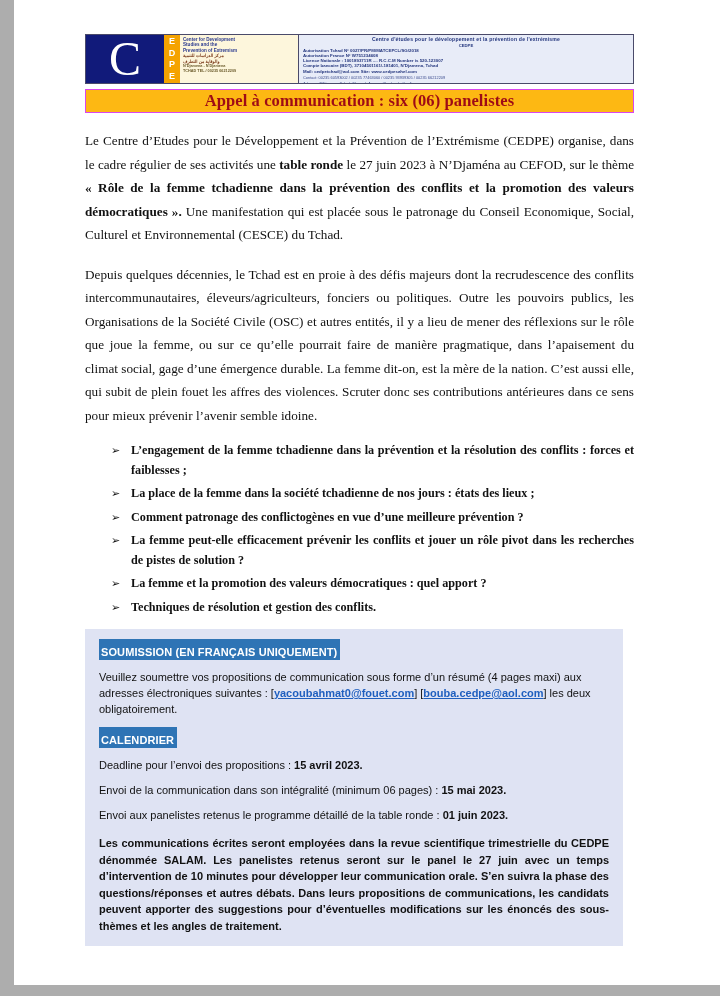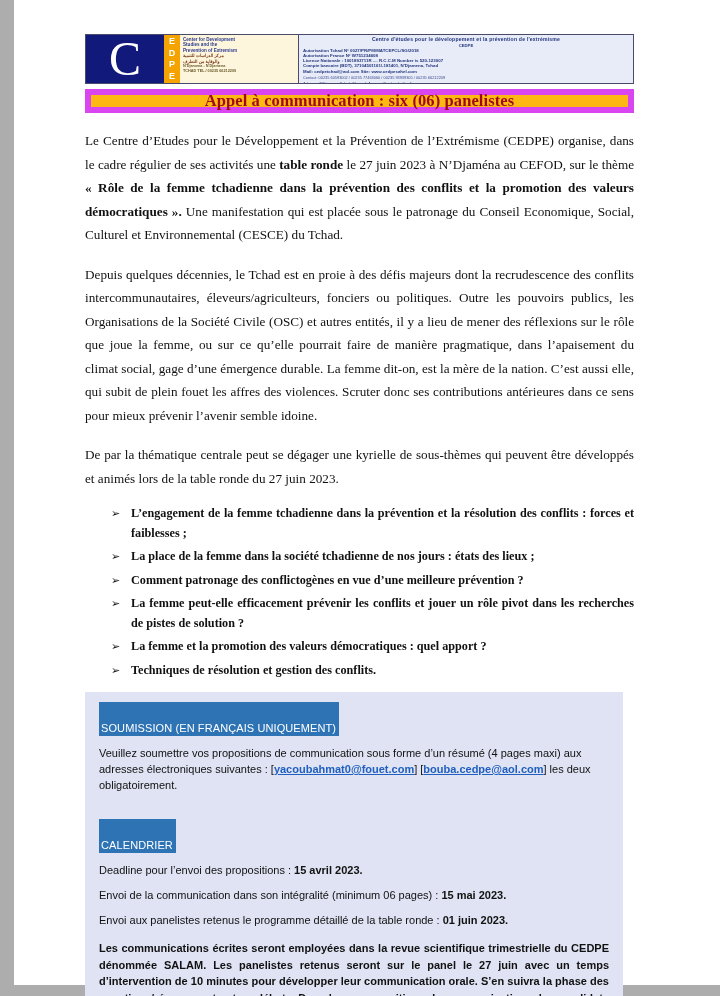--- a/index.html
+++ b/index.html
@@ -110,21 +110,21 @@
   .lh-right .row{ font-weight:700; }
   .lh-right .mail{ margin-top:1px; font-weight:700; }
   .lh-right .small{ font-size:3.9px; color:#3a4a8d; margin-top:1px; }
 
   
   .title-banner{
     margin-top:5px;
     width:549px;
     height:24px;
     background:#fdb813;
-    border:6px solid #d946ef;
+    border:1px solid #d946ef;
     box-sizing:border-box;
     display:flex;
     align-items:center;
     justify-content:center;
   }
   .title-banner h1{
     margin:0;
     font-family:"Liberation Serif", serif;
     font-size:16.5px;
     font-weight:700;
@@ -181,28 +181,28 @@
     box-sizing:border-box;
     font-family:"Liberation Sans", sans-serif;
     font-size:11px;
     line-height:16px;
     color:#111111;
   }
   .infobox .hl{
     display:inline-block;
     background:#2e74b5;
     color:#ffffff;
-    font-weight:400;
+    font-weight:700;
     font-size:11px;
     letter-spacing:.1px;
-    padding:19px 3px 1px 2px;
+    padding:6px 3px 1px 2px;
     line-height:14px;
   }
   .infobox p{ margin:9px 0 0 0; }
-  .infobox p.tight{ margin-top:26px; }
+  .infobox p.tight{ margin-top:10px; }
   .infobox .mailto{
     color:#1f5fbf;
     text-decoration:underline;
     font-weight:700;
   }
   .infobox b{font-weight:700;}
   .infobox .closing{
     margin-top:12px;
     font-weight:700;
     text-align:justify;
@@ -251,21 +251,20 @@
         </div>
       </div>
 
       <div class="title-banner">
         <h1>Appel à communication : six (06) panelistes</h1>
       </div>
 
       <div class="body-text" id="body-paragraphs">
           <p><span>Le Centre d’Etudes pour le Développement et la Prévention de l’Extrémisme (CEDPE) organise, dans le cadre régulier de ses activités une </span><b>table ronde</b><span> le 27 juin 2023 à N’Djaména au CEFOD, sur le thème </span><b>« Rôle de la femme tchadienne dans la prévention des conflits et la promotion des valeurs démocratiques ».</b><span> Une manifestation qui est placée sous le patronage du Conseil Economique, Social, Culturel et Environnemental (CESCE) du Tchad.</span></p>
           <p><span>Depuis quelques décennies, le Tchad est en proie à des défis majeurs dont la recrudescence des conflits intercommunautaires, éleveurs/agriculteurs, fonciers ou politiques. Outre les pouvoirs publics, les Organisations de la Société Civile (OSC) et autres entités,  il y a lieu de mener des réflexions sur le rôle que joue la femme, ou sur ce qu’elle pourrait faire de manière pragmatique, dans l’apaisement du climat social, gage d’une émergence durable. La femme dit-on, est la mère de la nation. C’est aussi elle, qui subit de plein fouet les affres des violences. Scruter donc ses contributions antérieures dans ce sens pour mieux prévenir l’avenir semble idoine.</span></p>
-          <p><span>De par la thématique centrale peut se dégager une kyrielle de sous-thèmes qui peuvent être développés et animés lors de la table ronde du 27 juin 2023.</span></p>
         </div>
 
       <ul class="subthemes" id="subthemes-list">
           <li><span class="bullet">➢</span><span>L’engagement de la femme tchadienne dans la prévention et la résolution des conflits : forces et faiblesses ;</span></li>
           <li><span class="bullet">➢</span><span>La place de la femme dans la société tchadienne de nos jours : états des lieux ;</span></li>
           <li><span class="bullet">➢</span><span>Comment patronage des conflictogènes en vue d’une meilleure prévention ?</span></li>
           <li><span class="bullet">➢</span><span>La femme peut-elle efficacement prévenir les conflits et jouer un rôle pivot dans les recherches de pistes de solution ?</span></li>
           <li><span class="bullet">➢</span><span>La femme et la promotion des valeurs démocratiques : quel apport ?</span></li>
           <li><span class="bullet">➢</span><span>Techniques de résolution et gestion des conflits.</span></li>
         </ul>

